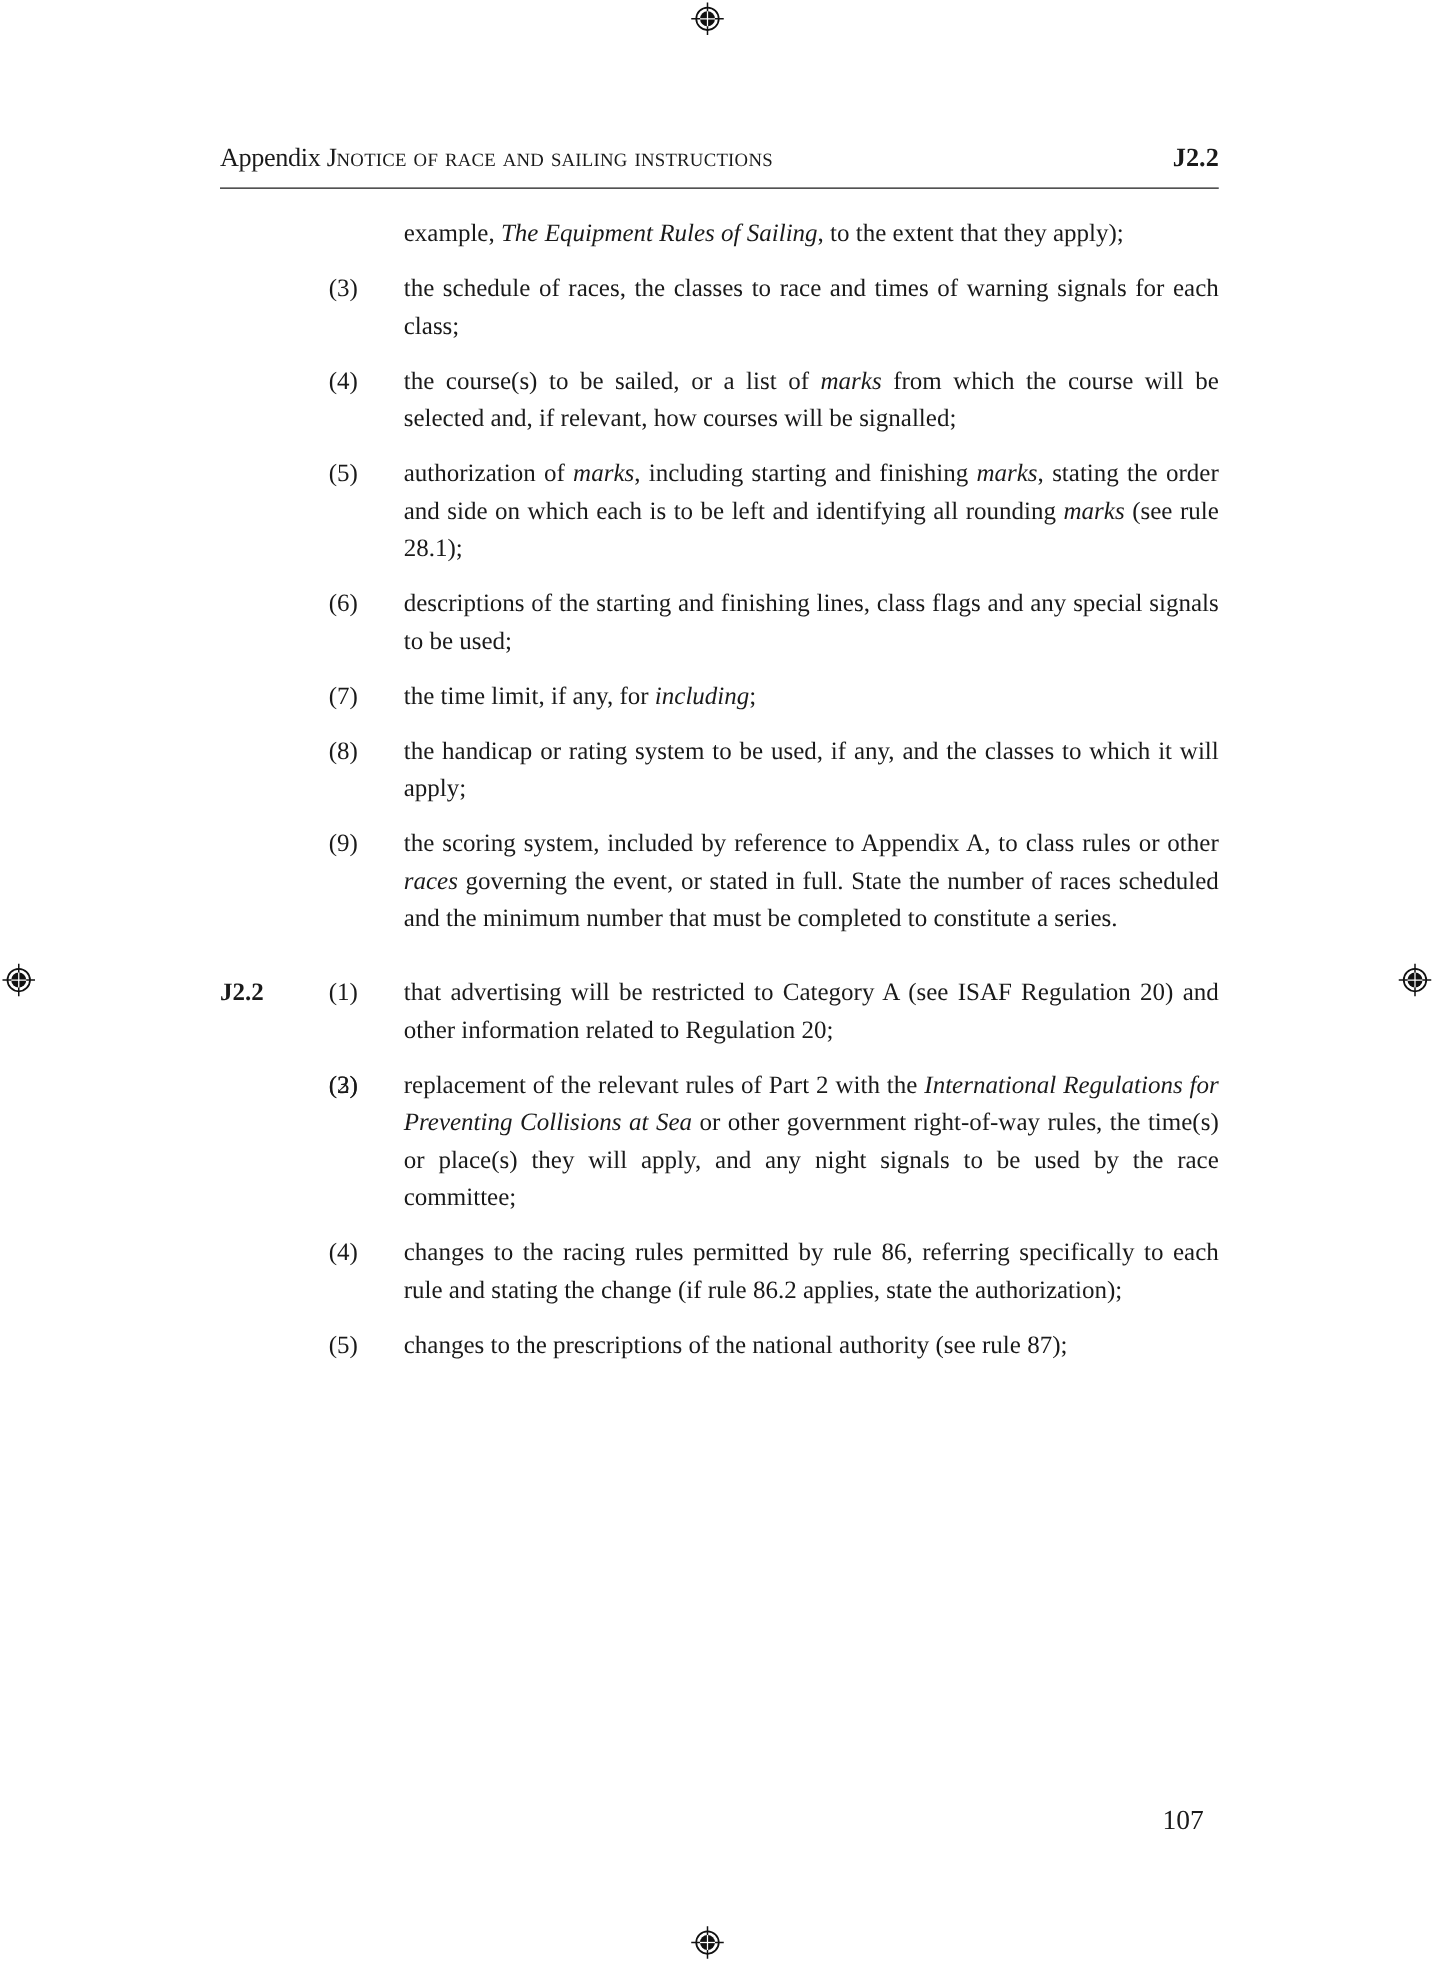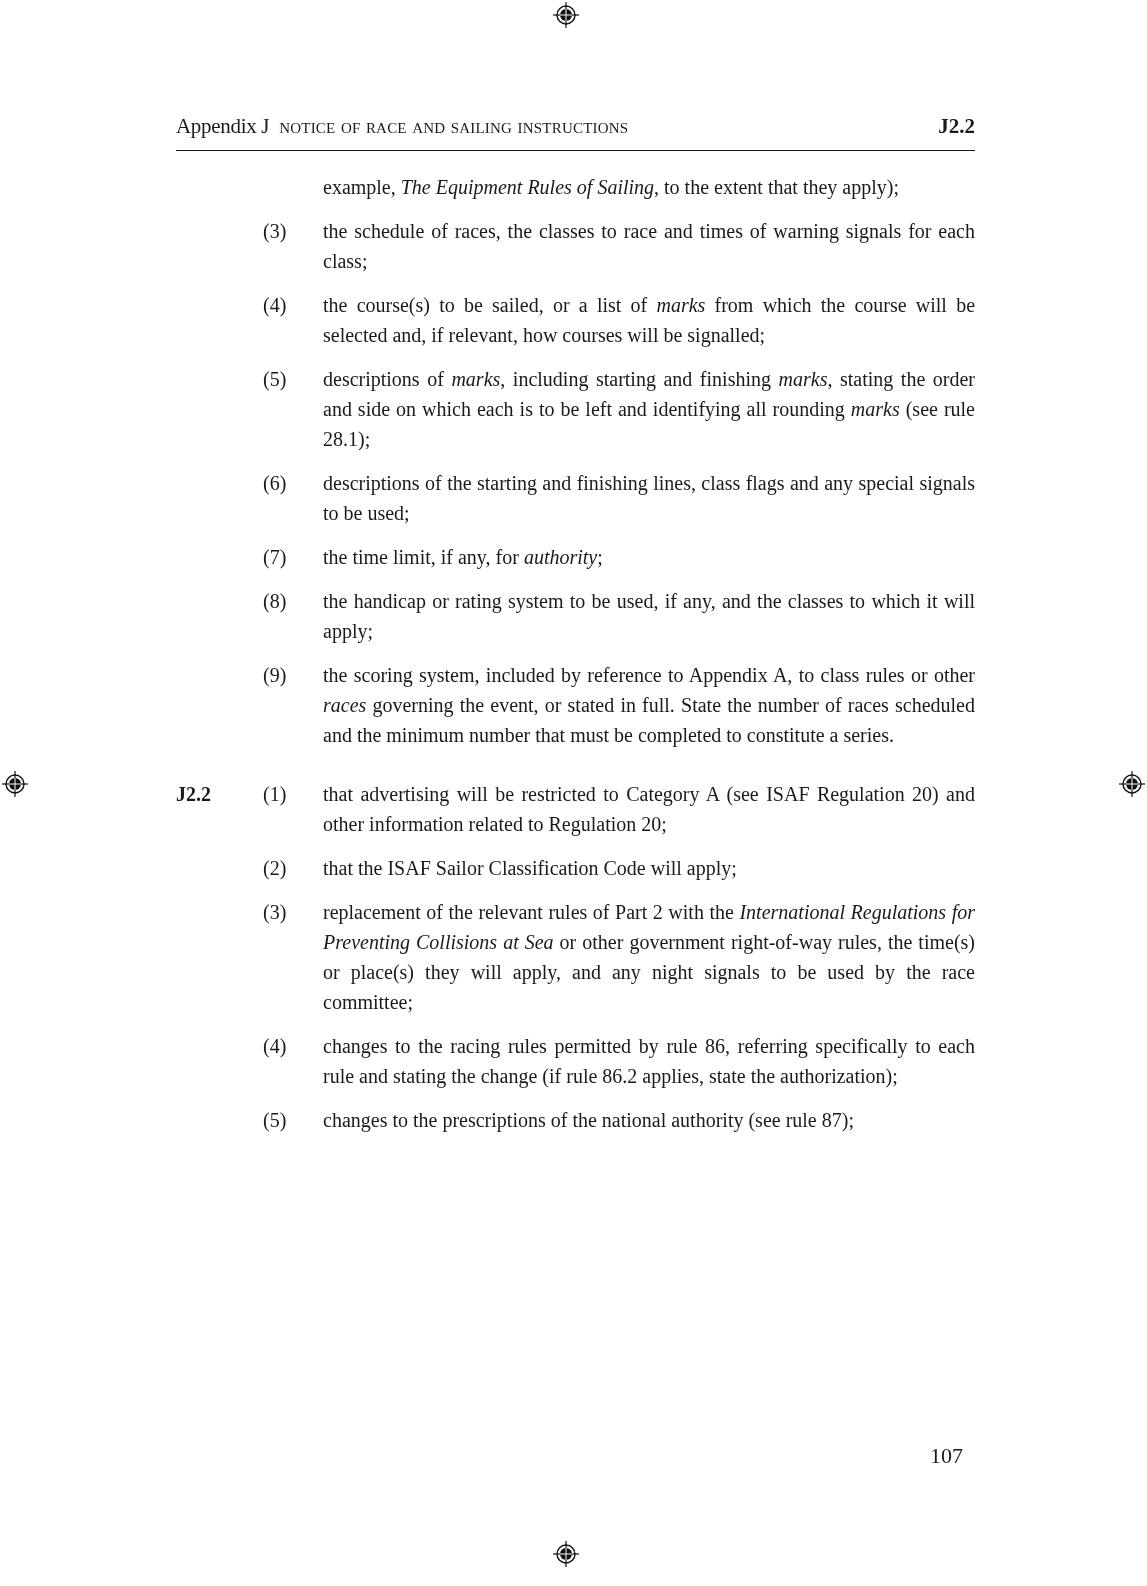--- a/index.html
+++ b/index.html
@@ -13,21 +13,21 @@
     #reg-top { left: 552px; top: 1px; }
     #reg-left { left: 1px; top: 770px; }
     #reg-right { left: 1118px; top: 770px; }
     #reg-bottom { left: 552px; top: 1540px; }
 
     .header {
       position: absolute; left: 176px; top: 114px; width: 799px; height: 36px;
       border-bottom: 1.3px solid #1a1a1a;
     }
     .header-left { position: absolute; left: 0; top: 0; font-size: 21px; letter-spacing: -0.3px; }
-    .header-left .app { margin-right: 10px; }
+    .header-left .app { }
     .header-left .title { font-variant: small-caps; text-transform: lowercase; letter-spacing: 0.2px; }
     .header-right { position: absolute; right: 0; top: 0; font-size: 21px; font-weight: bold; }
 
     .body-text { position: absolute; left: 176px; top: 172px; width: 799px; font-size: 20px; line-height: 30px; }
     .para { text-align: justify; }
     .cont { margin-left: 147px; }
     .item { position: relative; margin-left: 147px; margin-top: 14px; text-align: justify; }
     .item .num { position: absolute; left: -60px; top: 0; }
     .section { position: relative; margin-left: 88px; margin-top: 29px; text-align: justify; }
     .section .sec-num { position: absolute; left: -88px; top: 0; font-weight: bold; }
@@ -87,33 +87,33 @@
 </div>
 
 <div class="body-text">
   <div class="para cont">
     <span>example, </span><em>The Equipment Rules of Sailing</em><span>, to the extent that they apply);</span>
   </div>
 
   <div id="list1">
       <div class="item"><span class="num">(3)</span><span>the schedule of races, the classes to race and times of warning signals for each class;</span></div>
       <div class="item"><span class="num">(4)</span><span>the course(s) to be sailed, or a list of </span><em>marks</em><span> from which the course will be selected and, if relevant, how courses will be signalled;</span></div>
-      <div class="item"><span class="num">(5)</span><span>descriptions of </span><em>marks</em><span>, including starting and finishing </span><em>marks</em><span>, stating the order and side on which each is to be left and identifying all rounding </span><em>marks</em><span> (see rule 28.1);</span></div>
+      <div class="item"><span class="num">(5)</span><span>authorization of </span><em>marks</em><span>, including starting and finishing </span><em>marks</em><span>, stating the order and side on which each is to be left and identifying all rounding </span><em>marks</em><span> (see rule 28.1);</span></div>
       <div class="item"><span class="num">(6)</span><span>descriptions of the starting and finishing lines, class flags and any special signals to be used;</span></div>
-      <div class="item"><span class="num">(7)</span><span>the time limit, if any, for </span><em>authority</em><span>;</span></div>
+      <div class="item"><span class="num">(7)</span><span>the time limit, if any, for </span><em>including</em><span>;</span></div>
       <div class="item"><span class="num">(8)</span><span>the handicap or rating system to be used, if any, and the classes to which it will apply;</span></div>
       <div class="item"><span class="num">(9)</span><span>the scoring system, included by reference to Appendix A, to class rules or other </span><em>races</em><span> governing the event, or stated in full. State the number of races scheduled and the minimum number that must be completed to constitute a series.</span></div>
     </div>
 
   <div class="section">
     <span class="sec-num">J2.2</span>
   </div>
 
   <div id="list2">
       <div class="item"><span class="num">(1)</span><span>that advertising will be restricted to Category A (see ISAF Regulation 20) and other information related to Regulation 20;</span></div>
-      <div class="item"><span class="num">(2)</span><span>that the ISAF Sailor Classification Code will apply;</span></div>
+      <div class="item"><span class="num">(2)</span></div>
       <div class="item"><span class="num">(3)</span><span>replacement of the relevant rules of Part 2 with the </span><em>International Regulations for Preventing Collisions at Sea</em><span> or other government right-of-way rules, the time(s) or place(s) they will apply, and any night signals to be used by the race committee;</span></div>
       <div class="item"><span class="num">(4)</span><span>changes to the racing rules permitted by rule 86, referring specifically to each rule and stating the change (if rule 86.2 applies, state the authorization);</span></div>
       <div class="item"><span class="num">(5)</span><span>changes to the prescriptions of the national authority (see rule 87);</span></div>
     </div>
 </div>
 
 <div class="page-number">107</div>
 
 </body></html>

